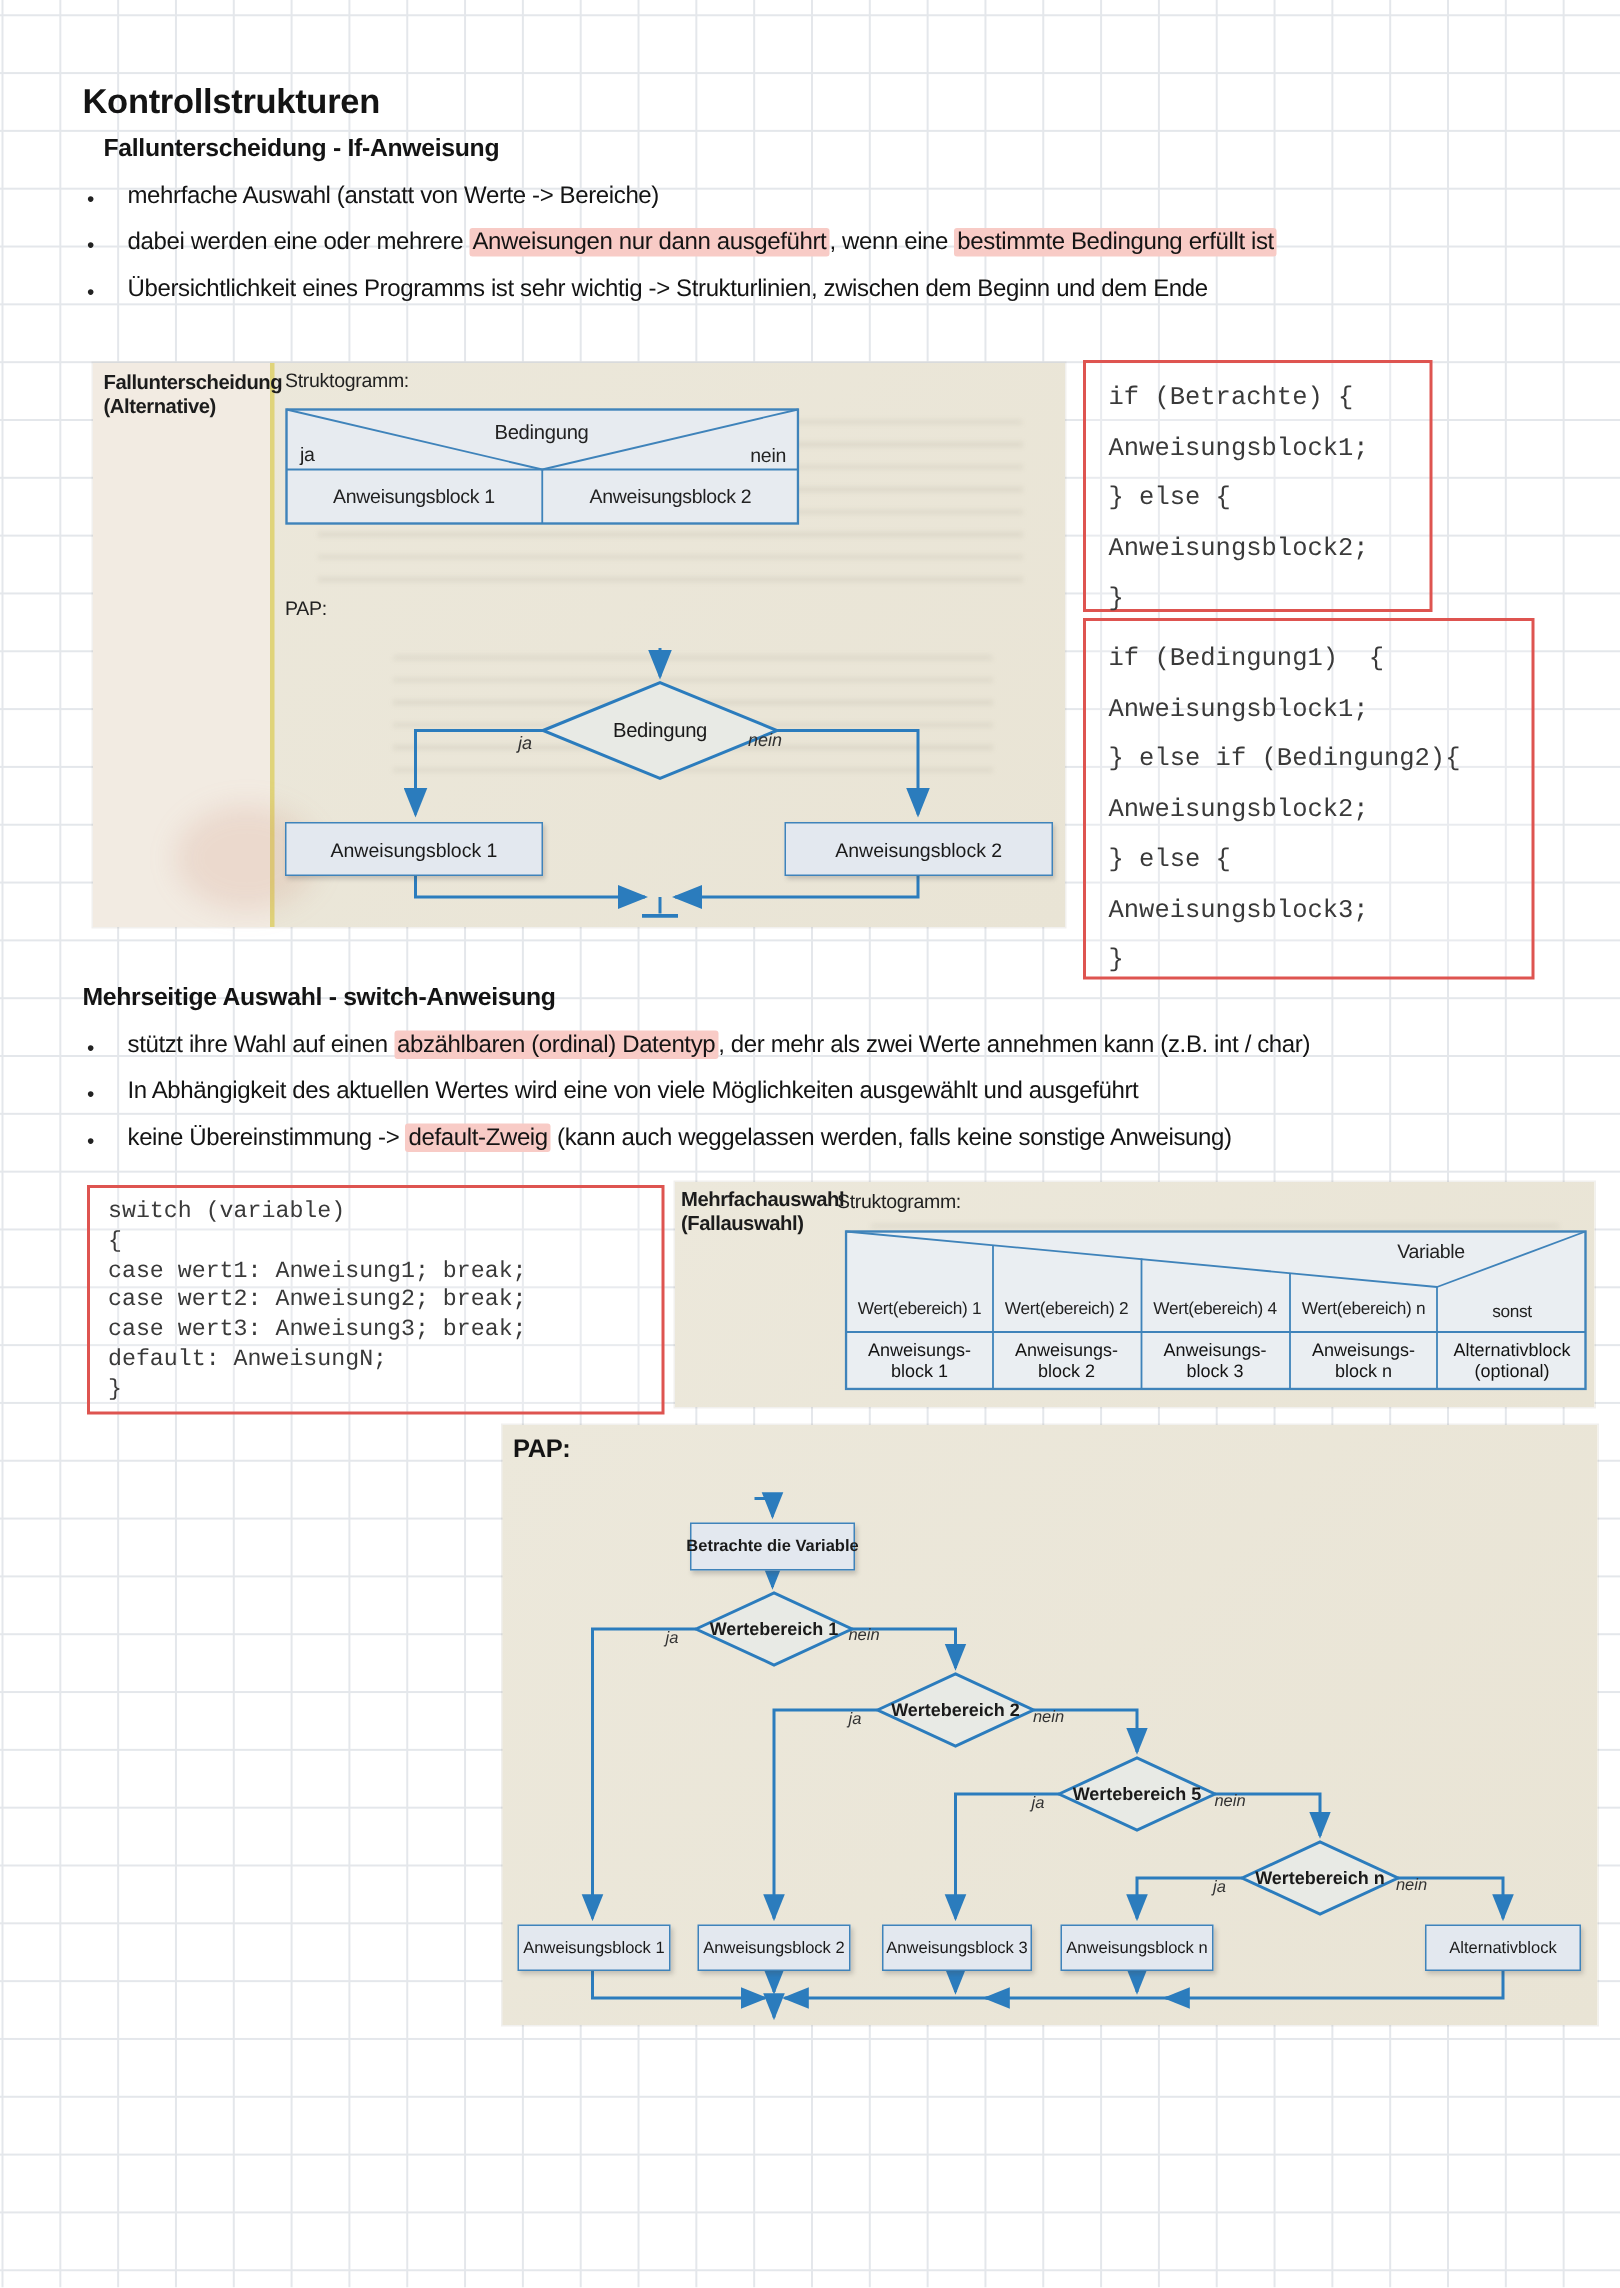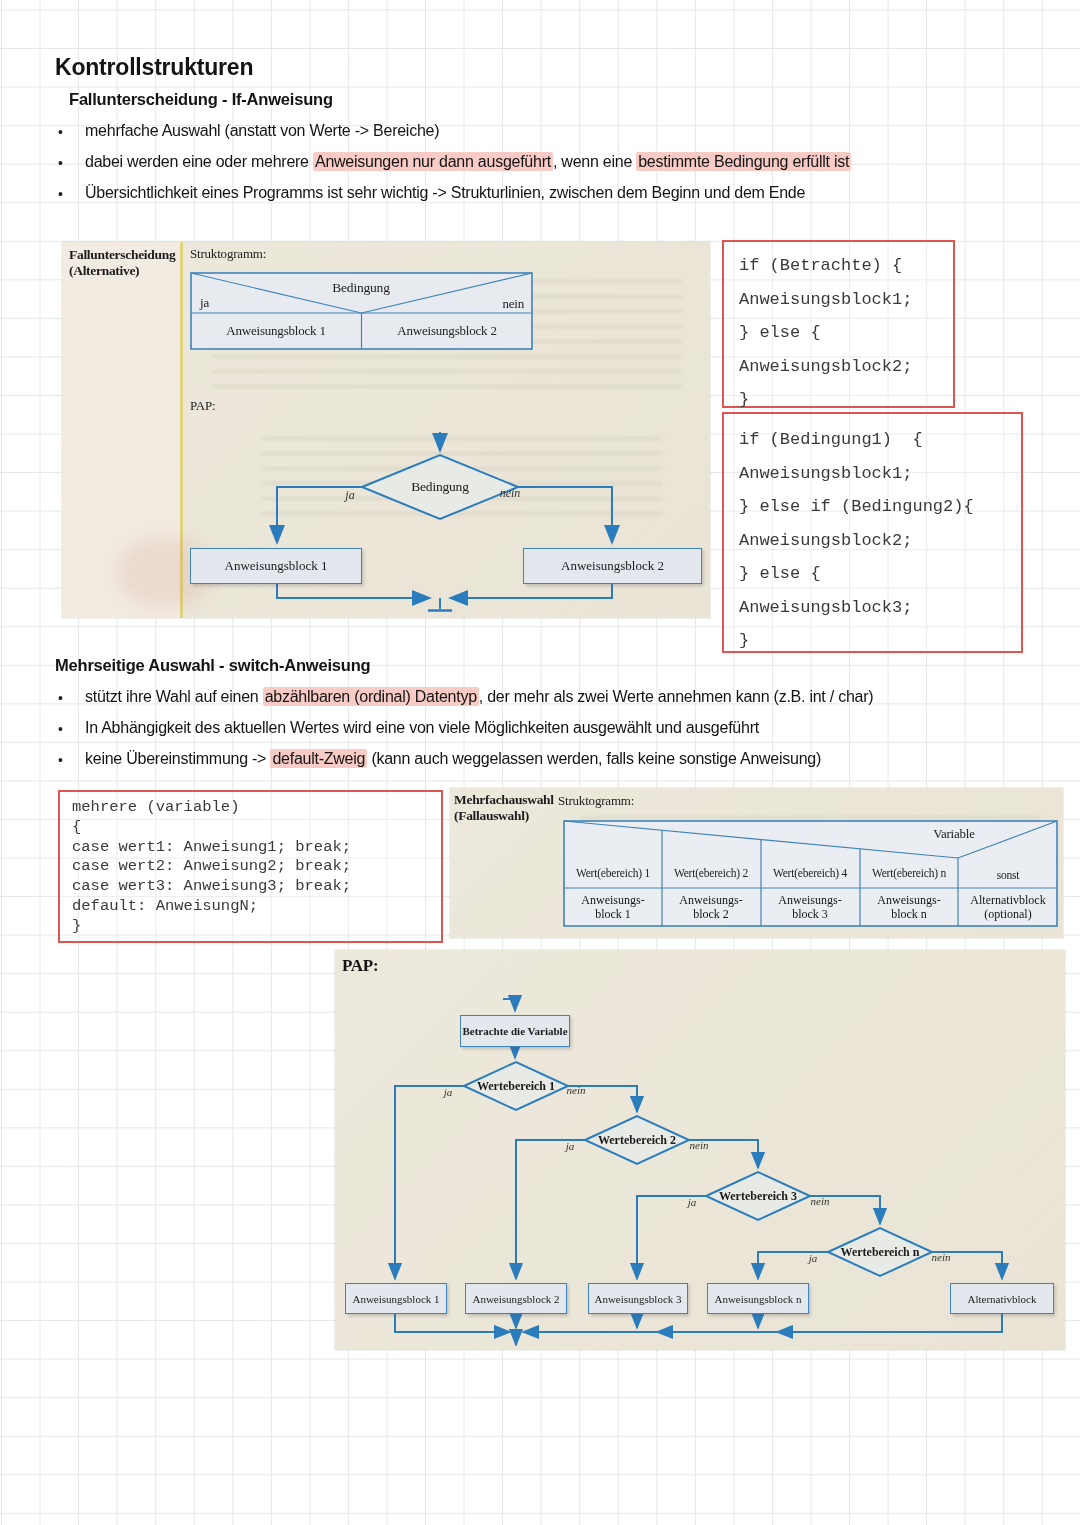--- a/index.html
+++ b/index.html
@@ -13,21 +13,21 @@
     background-size:38.55px 38.55px;
     background-position:1px 9.5px;
   }
   .abs{position:absolute;}
   .t-title{font-size:23px;font-weight:bold;letter-spacing:-0.2px;}
   .t-h2{font-size:16.5px;font-weight:bold;letter-spacing:-0.2px;}
   .bullet{font-size:16px;letter-spacing:-0.25px;padding-left:30px;width:960px;line-height:20px;}
   .bullet::before{content:"•";position:absolute;left:3px;top:1px;font-size:14px;color:#222;}
   .hl{background:#f8cbc6;border-radius:2px;padding:1px 2px;}
   
-  .scan{background:linear-gradient(135deg,#ece8db,#e9e4d5);box-shadow:0 0 0 1px rgba(120,110,90,0.10);font-family:Liberation Serif, serif;}
+  .scan{background:linear-gradient(135deg,#ece8db,#e9e4d5);box-shadow:0 0 0 1px rgba(120,110,90,0.10);}
   .slabel{font-weight:bold;font-size:13.5px;line-height:16px;letter-spacing:-0.3px;color:#1c1c1c;white-space:nowrap;}
   .figtext{font-size:13px;color:#222;letter-spacing:-0.2px;white-space:nowrap;}
   .ghost{pointer-events:none;background:repeating-linear-gradient(180deg,rgba(112,106,88,0.10) 0 3px,transparent 3px 15px);filter:blur(1.6px);border-radius:3px;}
   .blob{pointer-events:none;background:rgba(198,124,102,0.16);filter:blur(9px);border-radius:50%;}
   
   .flowbox{background:#e3e8ef;border:1.5px solid #3f83ba;box-shadow:1.5px 2px 3px rgba(70,70,70,0.25);
     display:flex;align-items:center;justify-content:center;white-space:nowrap;color:#1a1a1a;}
   .ctr{transform:translate(-50%,-50%);white-space:nowrap;}
   .janein{font-style:italic;font-size:11px;color:#333;white-space:nowrap;}
   .dlabel{font-weight:bold;color:#1a1a1a;}
@@ -131,21 +131,21 @@
     <span>stützt ihre Wahl auf einen </span><span class="hl">abzählbaren (ordinal) Datentyp</span><span>, der mehr als zwei Werte annehmen kann (z.B. int / char)</span>
   </div>
   <div class="abs bullet" style="left:55px;top:718px;">
     <span>In Abhängigkeit des aktuellen Wertes wird eine von viele Möglichkeiten ausgewählt und ausgeführt</span>
   </div>
   <div class="abs bullet" style="left:55px;top:749px;">
     <span>keine Übereinstimmung -&gt; </span><span class="hl">default-Zweig</span><span> (kann auch weggelassen werden, falls keine sonstige Anweisung)</span>
   </div>
 
   <div class="abs codebox code-sm" style="left:58px;top:790px;width:385px;height:153px;padding:6px 0 0 12px;box-sizing:border-box;">
-    <div class="cl">mehrere (variable)</div>
+    <div class="cl">switch (variable)</div>
     <div class="cl">{</div>
     <div class="cl">case wert1: Anweisung1; break;</div>
     <div class="cl">case wert2: Anweisung2; break;</div>
     <div class="cl">case wert3: Anweisung3; break;</div>
     <div class="cl">default: AnweisungN;</div>
     <div class="cl">}</div>
   </div>
 
   <div class="abs scan" style="left:450px;top:788px;width:613px;height:150px;">
     <div class="abs slabel" style="left:4px;top:4px;">Mehrfachauswahl</div>
@@ -225,21 +225,21 @@
         <path d="M302,362 V378" marker-end="url(#ar3)"></path>
         <path d="M423,362 V378" marker-end="url(#ar3)"></path>
         <path d="M181,384 V395" marker-end="url(#ar3)"></path>
       </g>
     </svg>
 
     <div class="abs flowbox" style="left:125px;top:65px;width:108px;height:30px;font-size:11px;font-weight:bold;">Betrachte die Variable</div>
 
     <div class="abs ctr dlabel" style="left:181px;top:136px;font-size:12px;">Wertebereich 1</div>
     <div class="abs ctr dlabel" style="left:302px;top:190px;font-size:12px;">Wertebereich 2</div>
-    <div class="abs ctr dlabel" style="left:423px;top:246px;font-size:12px;">Wertebereich 3</div>
+    <div class="abs ctr dlabel" style="left:423px;top:246px;font-size:12px;">Wertebereich 5</div>
     <div class="abs ctr dlabel" style="left:545px;top:302px;font-size:12px;">Wertebereich n</div>
 
     <div class="abs janein ctr" style="left:113px;top:142px;">ja</div>
     <div class="abs janein ctr" style="left:241px;top:140px;">nein</div>
     <div class="abs janein ctr" style="left:235px;top:196px;">ja</div>
     <div class="abs janein ctr" style="left:364px;top:195px;">nein</div>
     <div class="abs janein ctr" style="left:357px;top:252px;">ja</div>
     <div class="abs janein ctr" style="left:485px;top:251px;">nein</div>
     <div class="abs janein ctr" style="left:478px;top:308px;">ja</div>
     <div class="abs janein ctr" style="left:606px;top:307px;">nein</div>

